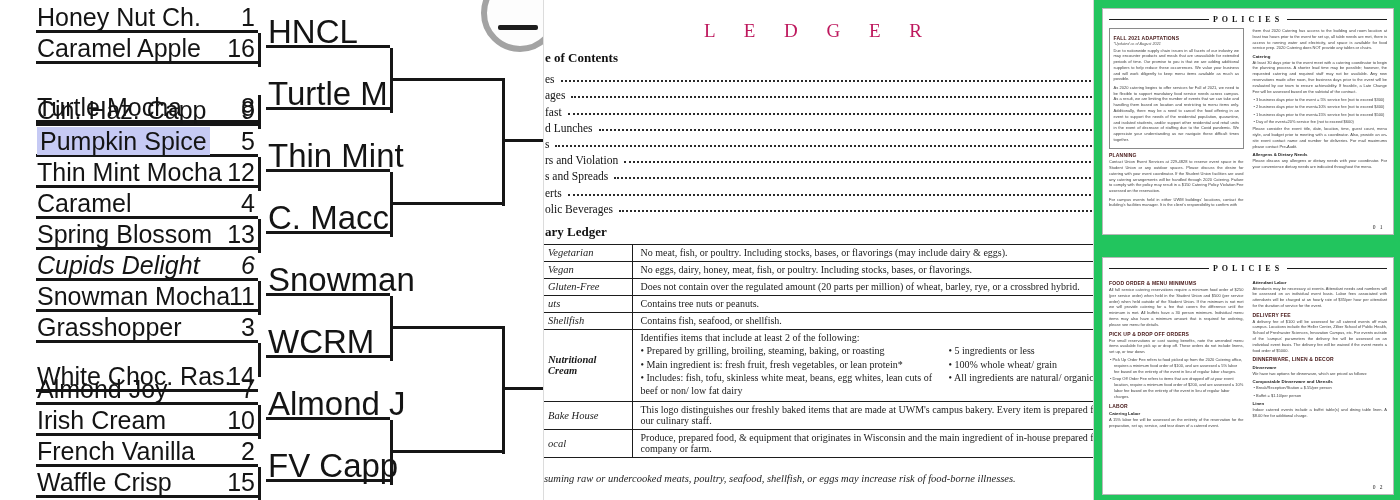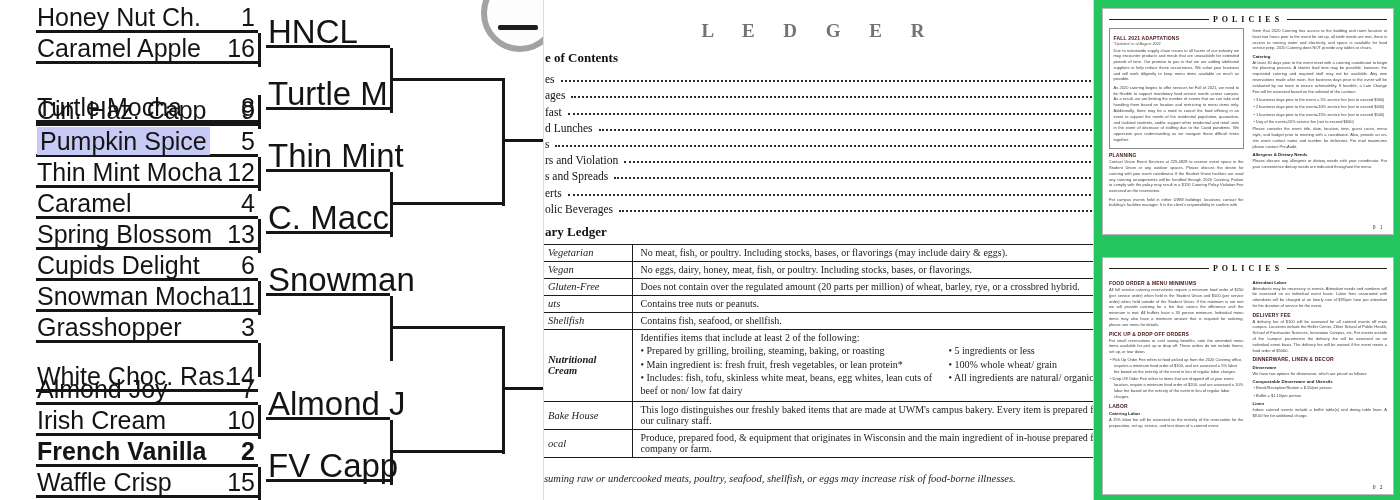--- a/index.html
+++ b/index.html
@@ -23,21 +23,21 @@
   
   #circle-glyph { position:absolute; left:481px; top:-26px; width:78px; height:78px;
                   border:6px solid #a3a3a3; border-radius:50%; z-index:1; background:#fdfdfd; }
   #circle-minus { position:absolute; left:498px; top:25px; width:40px; height:5px;
                   background:#1d1d1d; border-radius:2px; z-index:1; }
 
   
   #doc { position:absolute; left:543px; top:0; width:700px; height:500px; background:#fff;
          z-index:2; border-left:1px solid #dcdcdc; }
   #doc-title-wrap { width:550px; text-align:center; margin-top:20px; }
-  #doc-title { font-size:19px; font-weight:700; letter-spacing:12px; text-indent:12px; color:#737373; }
+  #doc-title { font-size:19px; font-weight:400; letter-spacing:12px; text-indent:12px; color:#be185d; }
   #toc-head { margin:8px 0 3px 1px; font-size:13px; font-weight:700; }
   #toc { }
   .toc-item { display:flex; align-items:flex-end; font-size:11.5px; height:16.2px; padding-left:1px; }
   .toc-item .leader { flex:1; border-bottom:2px dotted #2a2a2a; margin:0 4px 3px 6px; }
   #ledger-head { margin:9px 0 4px 1px; font-size:13px; font-weight:700; }
   table#diet { width:100%; border-collapse:collapse; }
   #diet td { border-top:1.3px solid #1d1d1d; font-size:10px; padding:2.5px 6px 2.5px 8px; vertical-align:middle; color:#1b1b1b; }
   #diet tr:last-child td { border-bottom:1.3px solid #1d1d1d; }
   #diet td.lab { width:88px; border-right:1.3px solid #1d1d1d; font-style:italic; padding-left:4px; font-size:10.5px; }
   #diet td.lab.bold { font-weight:700; }
@@ -101,21 +101,21 @@
         <span class="sd">12</span>
       </div>
       <div class="b-entry" style="top: 188px;">
         <span class="nm">Caramel</span>
         <span class="sd">4</span>
       </div>
       <div class="b-entry" style="top: 219px;">
         <span class="nm">Spring Blossom</span>
         <span class="sd">13</span>
       </div>
-      <div class="b-entry" style="top: 250px;">
+      <div class="b-entry" style="top: 250px; font-style: italic;">
         <span class="nm">Cupids Delight</span>
         <span class="sd">6</span>
       </div>
       <div class="b-entry" style="top: 281px;">
         <span class="nm">Snowman Mocha</span>
         <span class="sd">11</span>
       </div>
       <div class="b-entry" style="top: 312px;">
         <span class="nm">Grasshopper</span>
         <span class="sd">3</span>
@@ -125,21 +125,21 @@
         <span class="sd">14</span>
       </div>
       <div class="b-entry" style="top: 374px;">
         <span class="nm">Almond Joy</span>
         <span class="sd">7</span>
       </div>
       <div class="b-entry" style="top: 405px;">
         <span class="nm">Irish Cream</span>
         <span class="sd">10</span>
       </div>
-      <div class="b-entry" style="top: 436px; font-weight: bold;">
+      <div class="b-entry" style="top: 436px;">
         <span class="nm">French Vanilla</span>
         <span class="sd">2</span>
       </div>
       <div class="b-entry" style="top: 467px;">
         <span class="nm">Waffle Crisp</span>
         <span class="sd">15</span>
       </div>
       <div class="b-win" style="top: 17px;">
         <span class="nm">HNCL</span>
       </div>
@@ -153,20 +153,23 @@
       </div>
       <div class="bl" style="left: 258px; top: 157px; width: 3px; height: 34px;"></div>
       <div class="b-win" style="top: 203px;">
         <span class="nm">C. Macc</span>
       </div>
       <div class="bl" style="left: 258px; top: 219px; width: 3px; height: 34px;"></div>
       <div class="b-win" style="top: 265px;">
         <span class="nm">Snowman</span>
       </div>
       <div class="bl" style="left: 258px; top: 281px; width: 3px; height: 34px;"></div>
+      <div class="b-win" style="top: 327px;">
+        <span class="nm">WCRM</span>
+      </div>
       <div class="bl" style="left: 258px; top: 343px; width: 3px; height: 34px;"></div>
       <div class="b-win" style="top: 389px;">
         <span class="nm">Almond J</span>
       </div>
       <div class="bl" style="left: 258px; top: 405px; width: 3px; height: 34px;"></div>
       <div class="b-win" style="top: 451px;">
         <span class="nm">FV Capp</span>
       </div>
       <div class="bl" style="left: 258px; top: 467px; width: 3px; height: 34px;"></div>
       <div class="bl" style="left: 390px; top: 48px; width: 3px; height: 65px;"></div>

